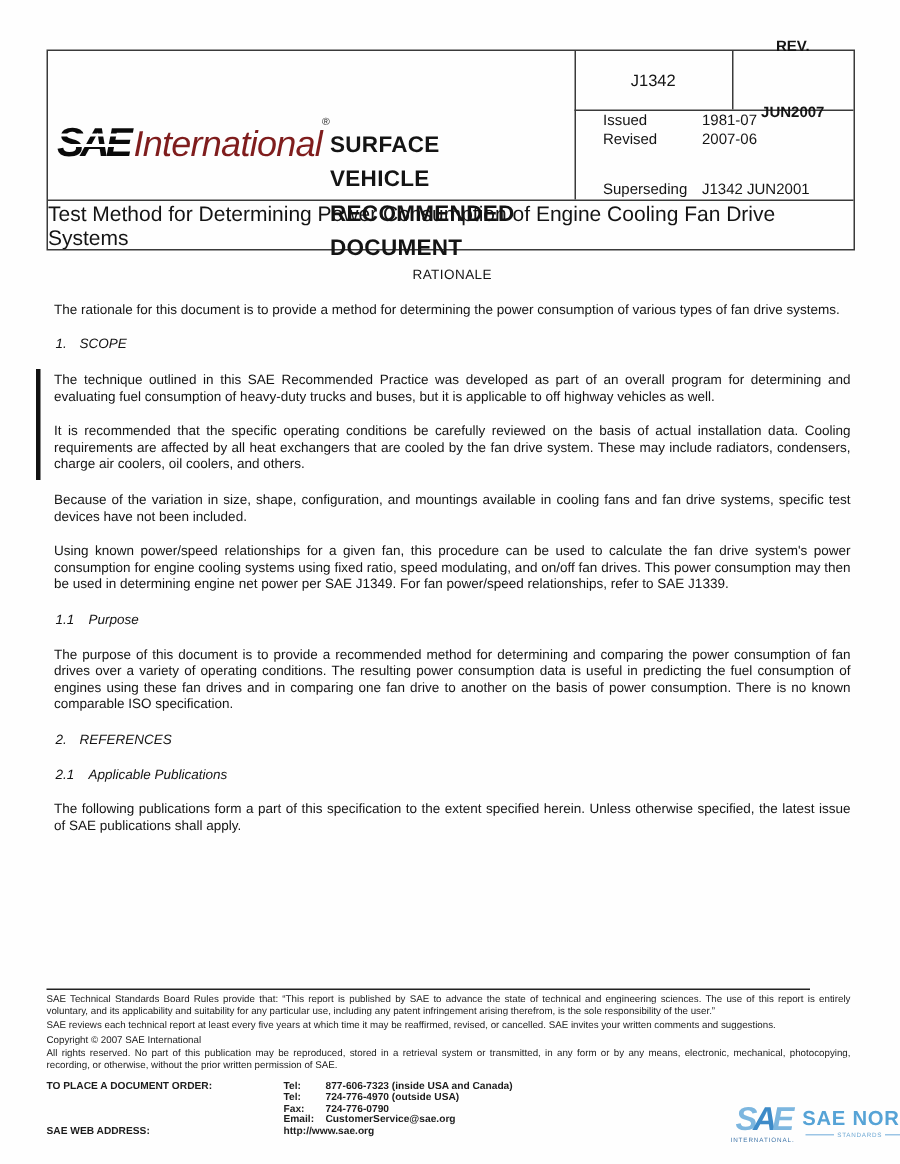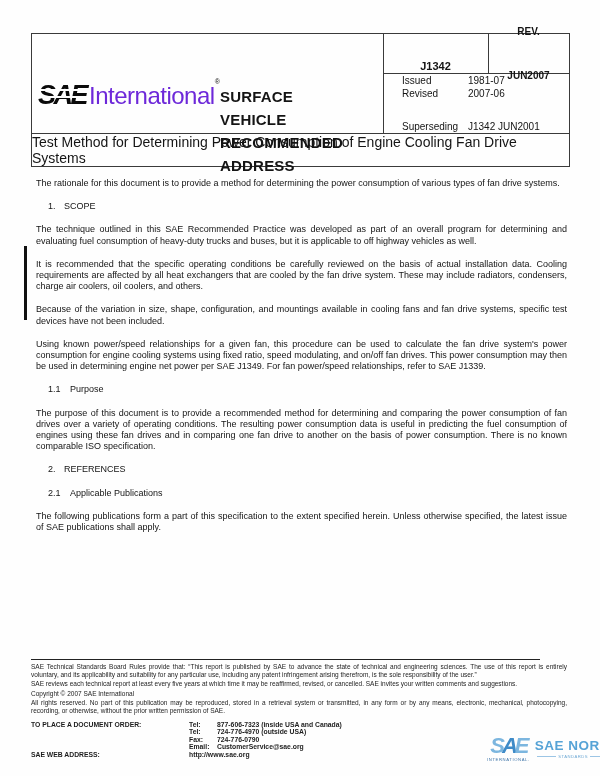--- a/index.html
+++ b/index.html
@@ -14,33 +14,33 @@
   .hdr-v2{position:absolute;left:456px;top:0;height:39px;width:0;border-left:1.2px solid #3a3a3a;}
   .hdr-h1{position:absolute;left:351px;top:39px;width:186px;height:0;border-top:1.2px solid #3a3a3a;}
   .hdr-h2{position:absolute;left:0;top:99px;width:537px;height:0;border-top:1.5px solid #3a3a3a;}
   .sae-logo{position:absolute;left:6px;top:46px;white-space:nowrap;}
   .sae-mark{
     position:relative;display:inline-block;font-weight:900;font-style:italic;
     font-size:27px;letter-spacing:-2.5px;color:#0a0a0a;padding-right:3px;
   }
   .sae-mark::before{content:"";position:absolute;left:0;top:9px;width:52px;height:1.6px;background:#fefefe;transform:skewX(-12deg);}
   .sae-mark::after{content:"";position:absolute;left:-1px;top:16px;width:52px;height:1.6px;background:#fefefe;transform:skewX(-12deg);}
-  .sae-intl{font-size:24px;color:#6d28d9;letter-spacing:-0.5px;}
+  .sae-intl{font-style:italic;font-size:24px;color:#7f1d1d;letter-spacing:-0.5px;}
   .sae-tm{font-size:7px;vertical-align:top;position:relative;top:-2px;}
   .doc-type{position:absolute;left:188px;top:7px;font-weight:bold;font-size:15px;line-height:23px;letter-spacing:0.2px;margin-top:44px;}
-  .cell-docnum{position:absolute;left:351px;top:12px;width:105px;height:39px;display:flex;align-items:center;justify-content:center;font-weight:bold;font-size:11px;text-align:center;}
+  .cell-docnum{position:absolute;left:351px;top:0;width:105px;height:39px;display:flex;align-items:center;justify-content:center;font-weight:normal;font-size:11px;text-align:center;}
   .cell-rev{position:absolute;left:456px;top:0;width:81px;height:39px;display:flex;flex-direction:column;align-items:center;justify-content:center;font-weight:bold;font-size:10px;line-height:12px;gap:32px;}
   .cell-info{position:absolute;left:358px;top:41px;font-size:10px;line-height:12.5px;margin-left:12px;}
   .info-label{display:inline-block;width:66px;}
   .info-superseding{margin-top:21px;}
   .cell-title{position:absolute;left:0;top:99px;width:537px;height:33px;display:flex;align-items:center;justify-content:center;font-size:14px;}
   
   .doc-body{position:absolute;left:36px;top:178px;width:531px;font-size:9px;line-height:11.2px;}
   .para{margin:0 0 12px 0;text-align:justify;}
-  .h{margin:0 0 12px 12px;}
+  .h{margin:0 0 12px 1px;font-style:italic;}
   .h-center{margin:0 0 12px 0;text-align:center;letter-spacing:0.3px;}
   .hnum{display:inline-block;min-width:16px;}
   .hnum2{display:inline-block;min-width:22px;}
   .change-bar{position:absolute;left:24px;top:246px;width:2.5px;height:74px;background:#111;}
   
   .footer-rule{position:absolute;left:31px;top:659px;width:509px;border-top:1.6px solid #222;}
   .doc-footer{position:absolute;left:31px;top:663px;width:536px;font-size:6.5px;line-height:7.6px;color:#1c1c1c;}
   .f-legal{margin:0 0 2px 0;text-align:justify;}
   .f-line{margin:0 0 2px 0;}
   .order-block{margin-top:6px;font-size:6.8px;line-height:7.6px;font-weight:bold;}
@@ -72,21 +72,21 @@
     <div class="hdr-h2"></div>
 
     <div class="sae-logo">
       <span class="sae-mark">SAE</span><span class="sae-intl">International</span><span class="sae-tm">®</span>
     </div>
 
     <div class="doc-type">
       <div>SURFACE</div>
       <div>VEHICLE</div>
       <div>RECOMMENDED</div>
-      <div>ADDRESS</div>
+      <div>DOCUMENT</div>
     </div>
 
     <div class="cell-docnum">J1342</div>
 
     <div class="cell-rev">
       <div>REV.</div>
       <div>JUN2007</div>
     </div>
 
     <div class="cell-info">
@@ -100,20 +100,21 @@
         <span class="info-label">Superseding</span><span>J1342 JUN2001</span>
       </div>
     </div>
 
     <div class="cell-title">Test Method for Determining Power Consumption of Engine Cooling Fan Drive Systems</div>
   </div>
 
   <div class="change-bar"></div>
 
   <div class="doc-body">
+    <div class="h-center">RATIONALE</div>
     <p class="para">The rationale for this document is to provide a method for determining the power consumption of various types of fan drive systems.</p>
 
     <div class="h">
       <span class="hnum">1.</span><span>SCOPE</span>
     </div>
     <p class="para">The technique outlined in this SAE Recommended Practice was developed as part of an overall program for determining and evaluating fuel consumption of heavy-duty trucks and buses, but it is applicable to off highway vehicles as well.</p>
     <p class="para">It is recommended that the specific operating conditions be carefully reviewed on the basis of actual installation data. Cooling requirements are affected by all heat exchangers that are cooled by the fan drive system. These may include radiators, condensers, charge air coolers, oil coolers, and others.</p>
     <p class="para">Because of the variation in size, shape, configuration, and mountings available in cooling fans and fan drive systems, specific test devices have not been included.</p>
     <p class="para">Using known power/speed relationships for a given fan, this procedure can be used to calculate the fan drive system's power consumption for engine cooling systems using fixed ratio, speed modulating, and on/off fan drives. This power consumption may then be used in determining engine net power per SAE J1349. For fan power/speed relationships, refer to SAE J1339.</p>
 

